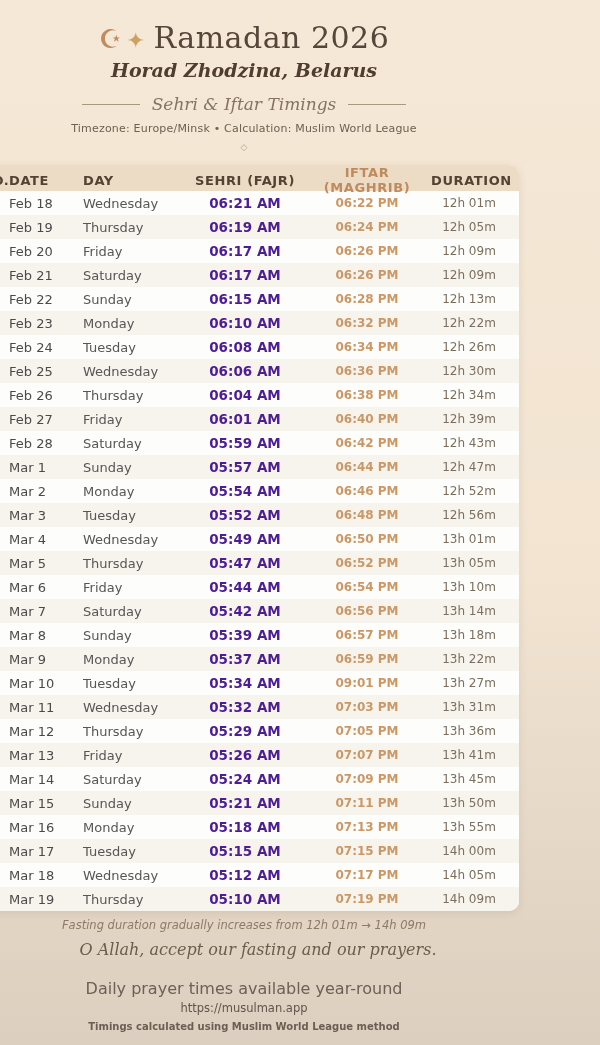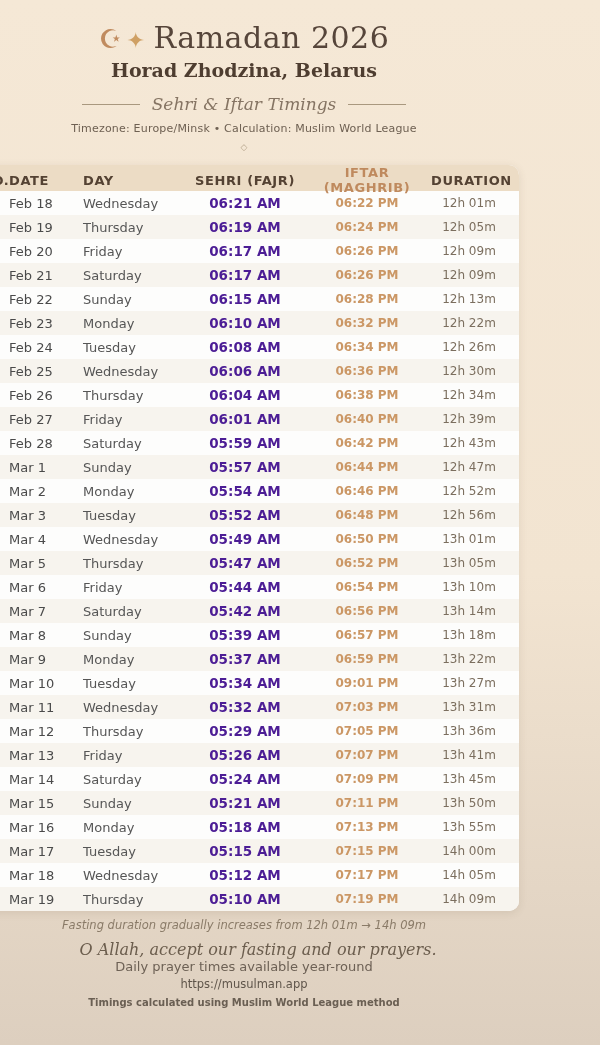--- a/index.html
+++ b/index.html
@@ -23,20 +23,21 @@
     letter-spacing: 0.5px;
   }
   .title-line .crescent { color: #c08b5f; font-size: 26px; margin-right: 4px; }
   .title-line .sparkle  { color: #cfa064; font-size: 22px; margin-right: 8px; }
   .location {
     font-family: "DejaVu Serif", serif;
     font-weight: bold;
     font-size: 19px;
     color: #4e3d30;
     line-height: 22px;
+    font-style: italic;
   }
   .subtitle-row {
     margin-top: 13px;
     display: flex; align-items: center; justify-content: center; gap: 12px;
   }
   .subtitle-row .rule { width: 58px; height: 1px; background: #a9987f; }
   .subtitle {
     font-family: "DejaVu Serif", serif;
     font-style: italic;
     font-size: 17px;
@@ -93,21 +94,21 @@
     color: #8a7b68;
   }
   .dua {
     margin-top: 8px;
     font-family: "DejaVu Serif", serif;
     font-style: italic;
     font-size: 16px;
     color: #6b5d4d;
     padding-left: 28px;
   }
-  .availability { margin-top: 0; font-size: 13px; color: #6d6155; }
+  .availability { margin-top: 20px; font-size: 16px; color: #6d6155; }
   .brand-line { margin-top: 10px; font-size: 17px; font-weight: bold; color: #c99368; }
   .brand-line .brand-crescent { font-size: 15px; font-weight: normal; margin-right: 4px; }
   .url { margin-top: 3px; font-size: 11.5px; color: #5f554a; }
   .method-note { margin-top: 6px; font-size: 10px; font-weight: 600; color: #6a5f53; }
 </style>
 </head>
 <body>
 
 <div class="page">
 

